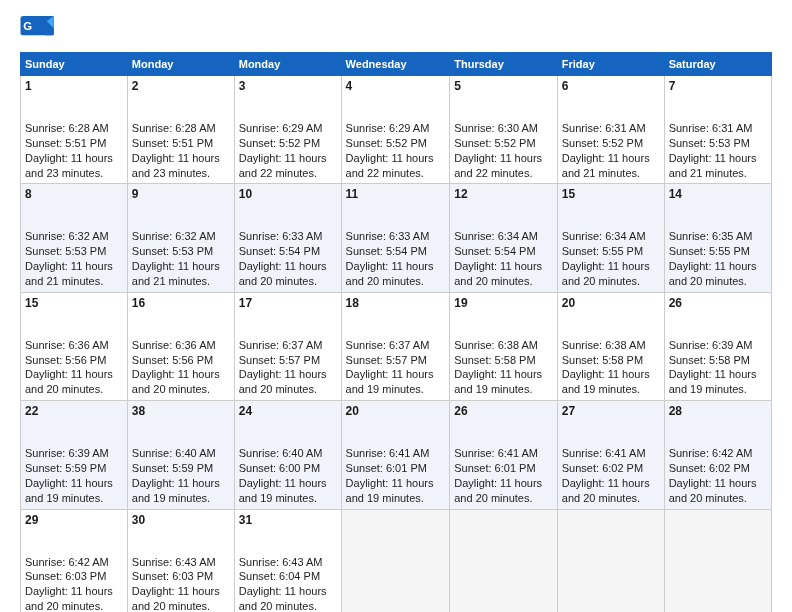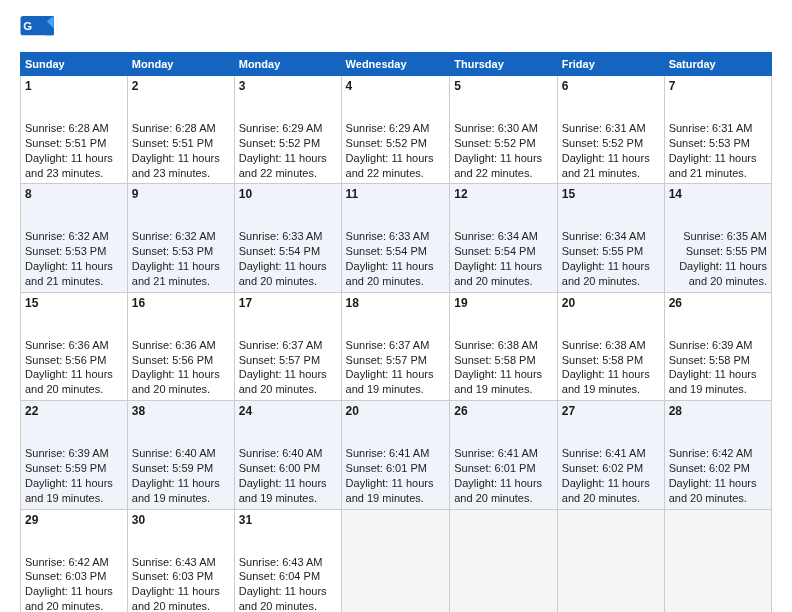--- a/index.html
+++ b/index.html
@@ -222,21 +222,21 @@
           </td>
           <td>
             <div class="day-num">15</div>
             <div class="day-info" style="white-space: pre-line;">Sunrise: 6:34 AM
 Sunset: 5:55 PM
 Daylight: 11 hours
 and 20 minutes.</div>
           </td>
           <td>
             <div class="day-num">14</div>
-            <div class="day-info" style="white-space: pre-line; text-align: right;">Sunrise: 6:35 AM
+            <div class="day-info" style="white-space: pre-line;">Sunrise: 6:35 AM
 Sunset: 5:55 PM
 Daylight: 11 hours
 and 20 minutes.</div>
           </td>
         </tr>
         <tr>
           <td>
             <div class="day-num">15</div>
             <div class="day-info" style="white-space: pre-line;">Sunrise: 6:36 AM
 Sunset: 5:56 PM

